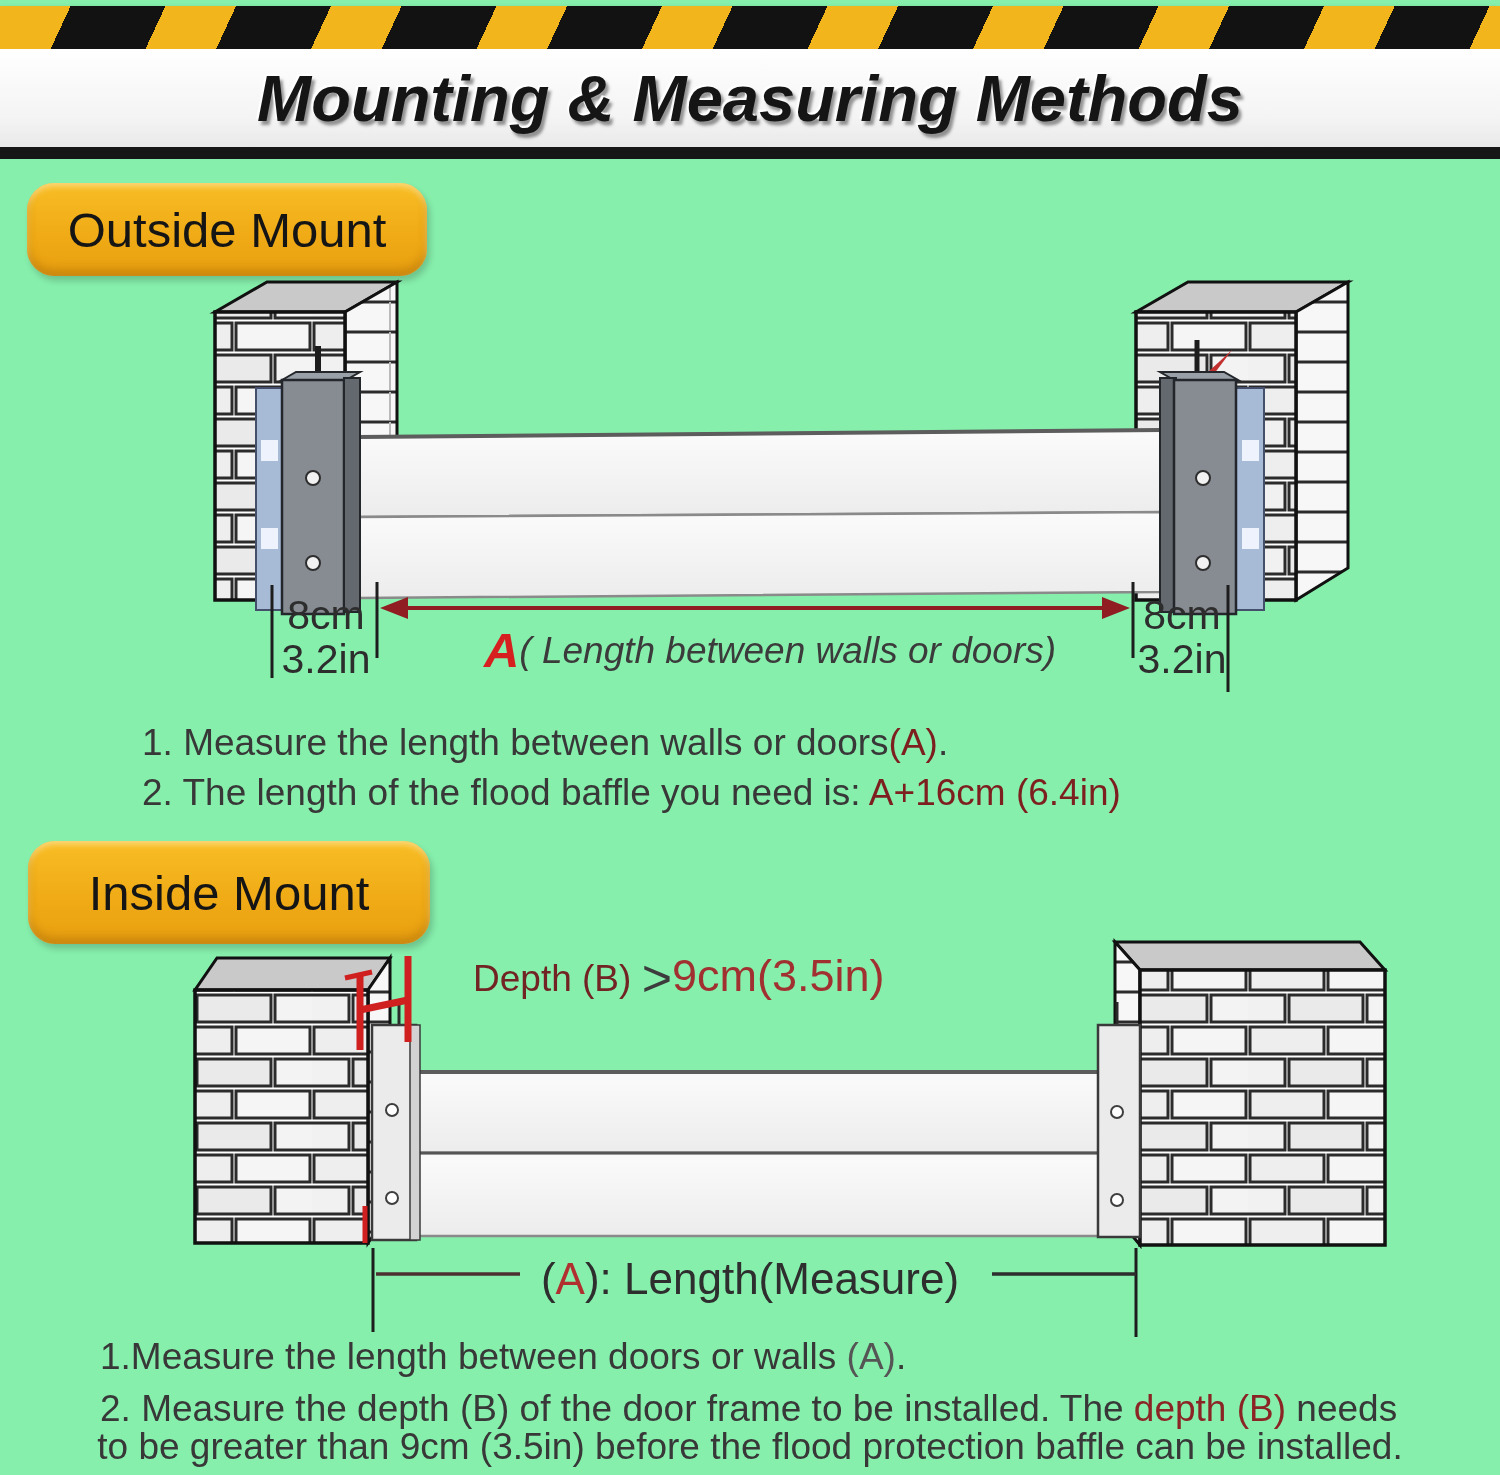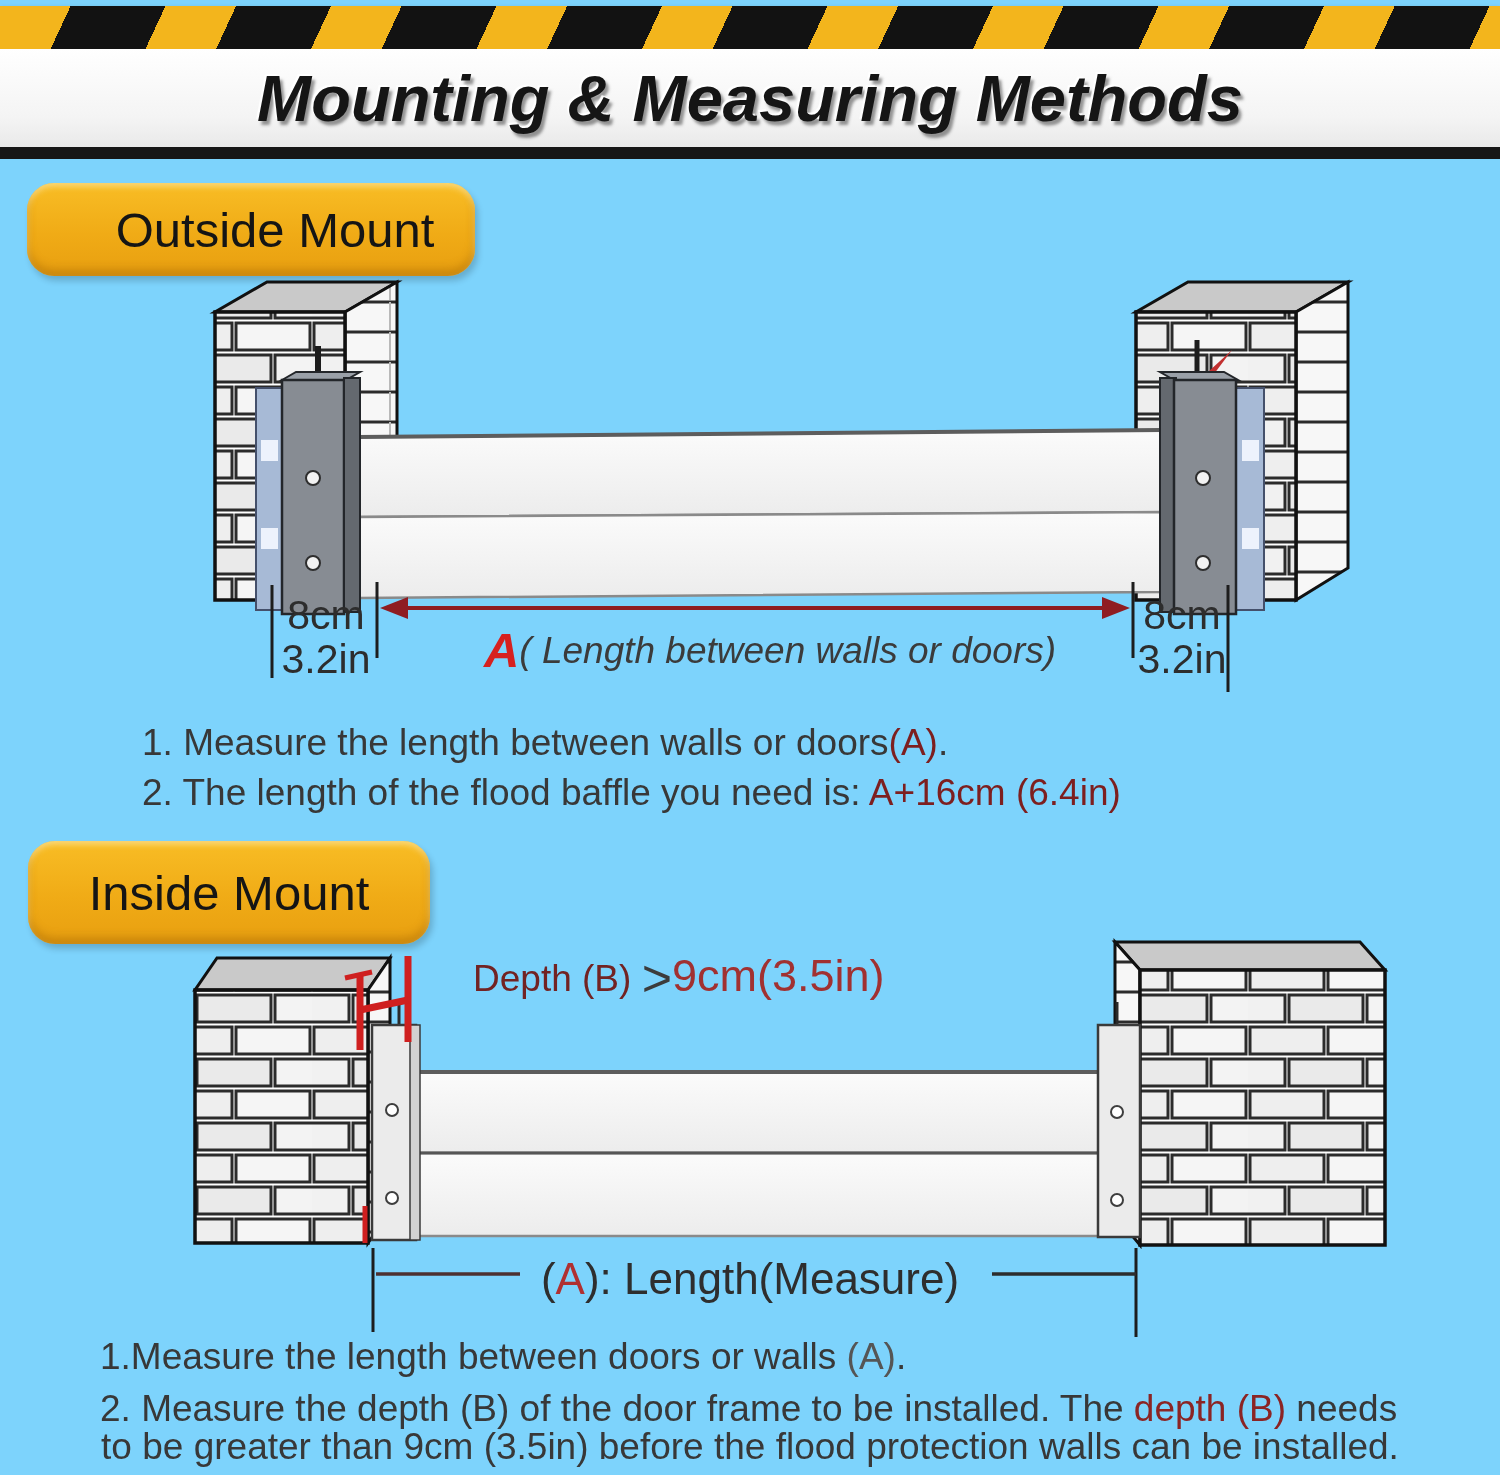--- a/index.html
+++ b/index.html
@@ -1,34 +1,34 @@
 <!DOCTYPE html>
 <html><head>
 <meta charset="utf-8">
 <style>
   html,body{margin:0;padding:0;background:#fff;}
-  .canvas{position:relative;width:1500px;height:1475px;background:#7dd3fc;overflow:hidden;
+  .canvas{position:relative;width:1500px;height:1475px;background:#86efac;overflow:hidden;
           font-family:"Liberation Sans",sans-serif;color:#383838;}
   
   .hazard{position:absolute;top:6px;left:0;width:1500px;height:43px;
           background:repeating-linear-gradient(115deg,#f3b51c 0 64px,#121212 64px 150px);
           box-shadow:0 3px 5px rgba(0,0,0,.35);}
   .title-band{position:absolute;top:49px;left:0;width:1500px;height:98px;
           background:linear-gradient(180deg,#ffffff 0%,#f4f4f4 70%,#e9e9e9 100%);
           display:flex;align-items:center;justify-content:center;}
   .title{font-size:65px;font-weight:bold;font-style:italic;color:#151515;letter-spacing:0;
           text-shadow:-2px -2px 1px rgba(255,255,255,.95), 3px 4px 3px rgba(50,50,50,.5);}
   .black-bar{position:absolute;top:147px;left:0;width:1500px;height:12px;background:#161616;}
   
   .badge{position:absolute;background:linear-gradient(180deg,#f8bd25 0%,#f0ab16 55%,#e89f10 100%);
          border-radius:27px;display:flex;align-items:center;justify-content:center;
          font-size:49px;color:#151515;
          box-shadow:inset 0 -6px 10px rgba(150,90,0,.40), inset 0 3px 6px rgba(255,236,170,.75),
                     3px 5px 6px rgba(0,0,0,.18);}
-  #badge-outside{left:27px;top:183px;width:400px;height:93px;padding-left:48px;}
+  #badge-outside{left:27px;top:183px;width:400px;height:93px;}
   #badge-inside{left:28px;top:841px;width:402px;height:103px;}
   
   .scene{position:absolute;left:0;top:0;width:1500px;height:1475px;}
   
   .lbl{position:absolute;white-space:nowrap;}
   .dim{font-size:41px;color:#2d2d2d;text-align:center;}
   #dim-left-cm{left:276px;top:592px;width:100px;}
   #dim-left-in{left:272px;top:636px;width:108px;}
   #dim-right-cm{left:1137px;top:592px;width:90px;}
   #dim-right-in{left:1135px;top:636px;width:94px;}
@@ -204,15 +204,15 @@
 
   <div class="lbl steps" id="outside-step1"><span>1. Measure the length between walls or doors</span><span class="maroon">(A)</span><span>.</span></div>
   <div class="lbl steps" id="outside-step2"><span>2. The length of the flood baffle you need is: </span><span class="maroon">A+16cm (6.4in)</span></div>
 
   <div class="lbl" id="depth-label"><span class="d1">Depth (B) </span><span class="gt">&gt;</span><span class="d2">9cm(3.5in)</span></div>
 
   <div class="lbl" id="length-label"><span>(</span><span class="a-red">A</span><span>): Length(Measure)</span></div>
 
   <div class="lbl steps" id="inside-step1"><span>1.Measure the length between doors or walls </span><span class="subtle">(A)</span><span>.</span></div>
   <div class="lbl steps" id="inside-step2"><span>2. Measure the depth (B) of the door frame to be installed. The </span><span class="red2">depth (B)</span><span> needs</span></div>
-  <div class="lbl steps" id="inside-step3">to be greater than 9cm (3.5in) before the flood protection walls can be installed.</div>
+  <div class="lbl steps" id="inside-step3">to be greater than 9cm (3.5in) before the flood protection baffle can be installed.</div>
 
 </div>
 
 </body></html>

